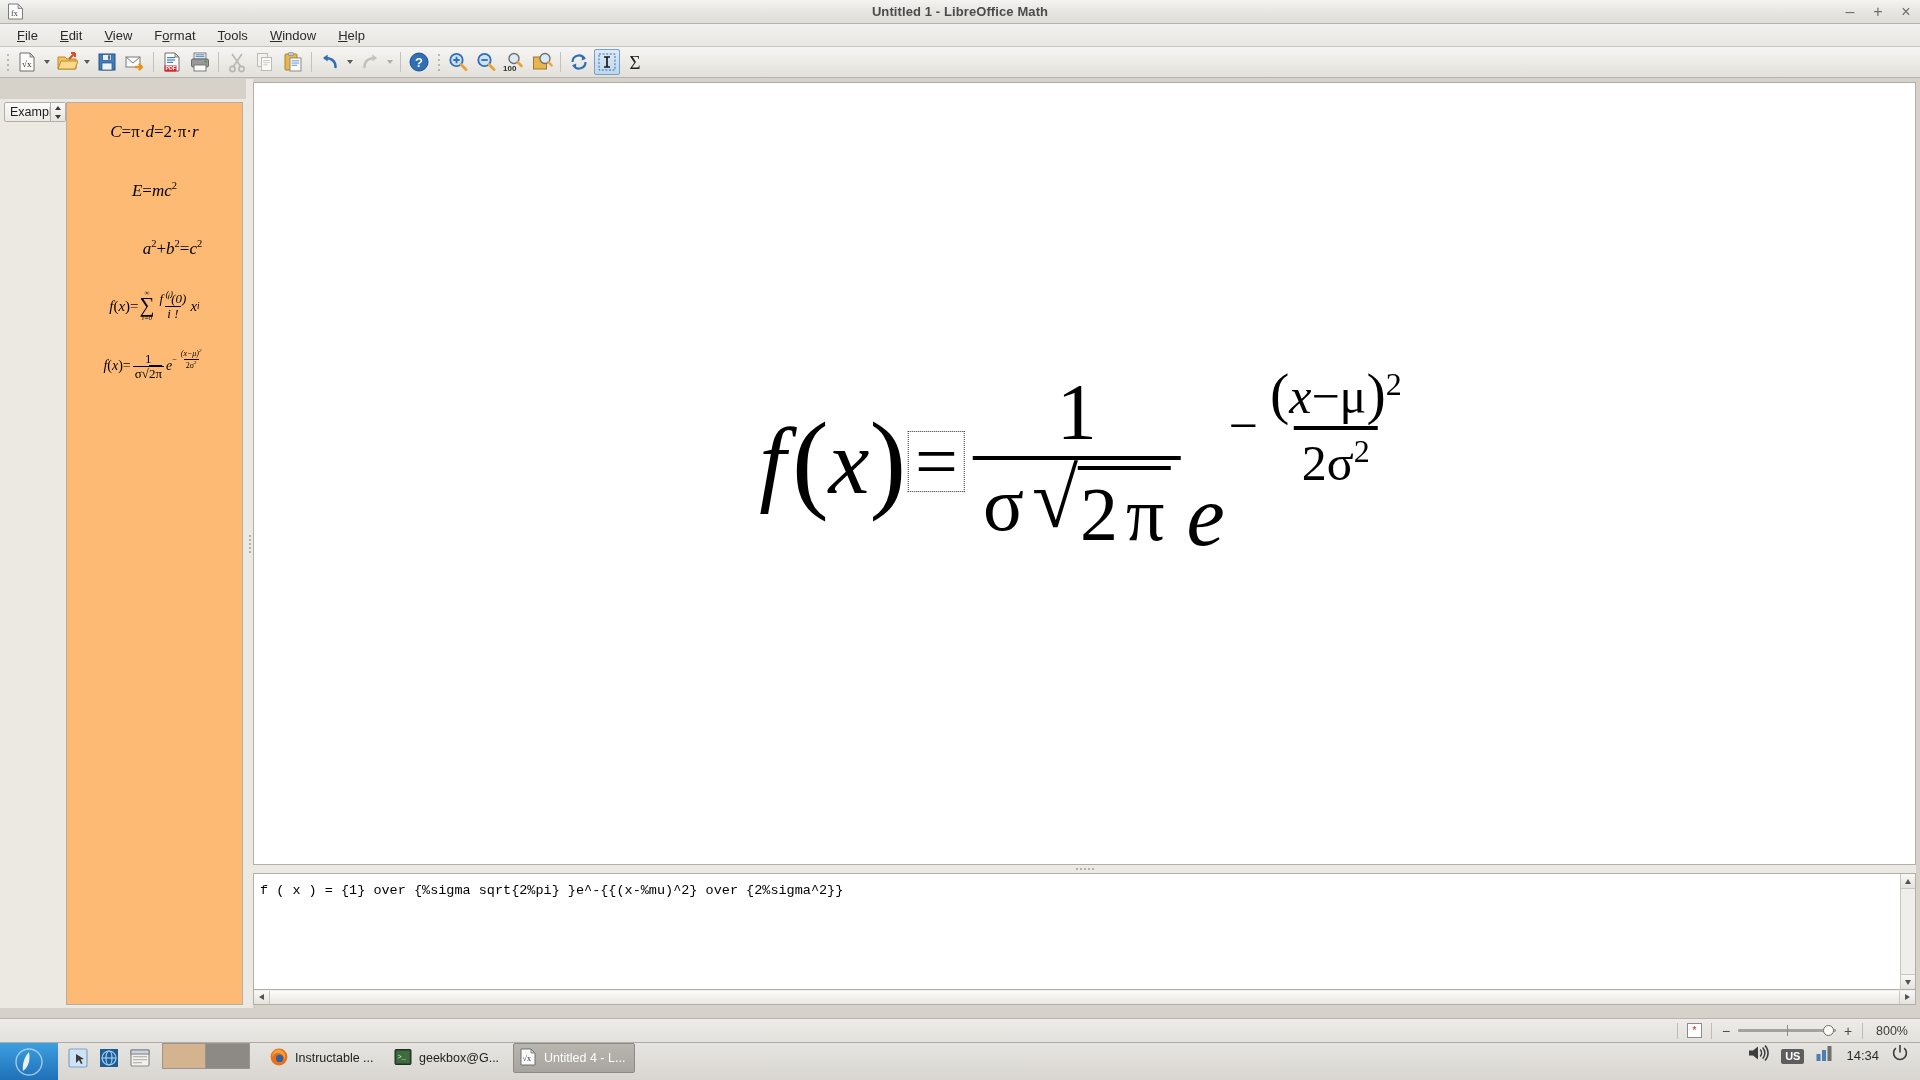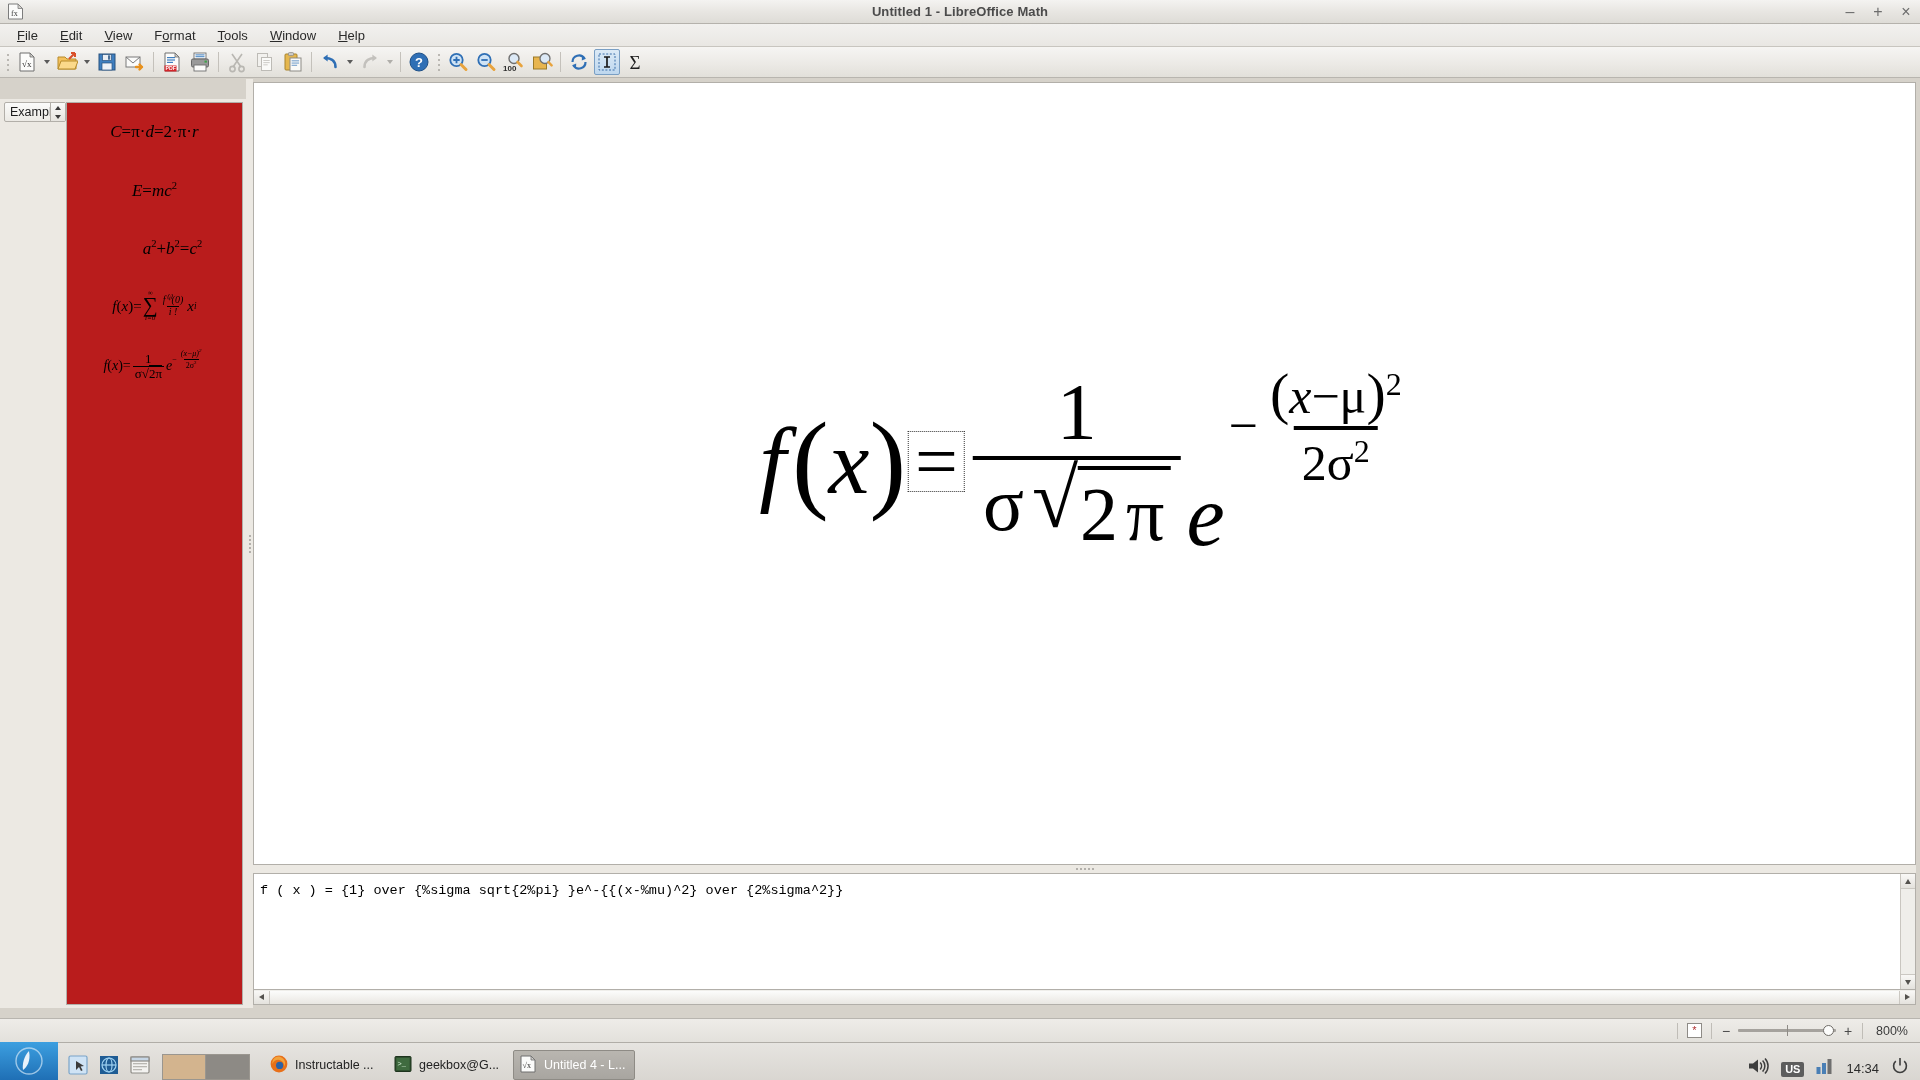--- a/index.html
+++ b/index.html
@@ -113,21 +113,21 @@
     border-left: 1px solid #b2afa9;
     background: linear-gradient(to bottom,#fafaf9,#e6e4df);
     display: flex; flex-direction: column;
   }
   .ex-spin div { flex:1; display:flex; align-items:center; justify-content:center; }
   .spin-up { width:0;height:0;border-left:3px solid transparent;border-right:3px solid transparent;border-bottom:4px solid #3a3a3a; }
   .spin-dn { width:0;height:0;border-left:3px solid transparent;border-right:3px solid transparent;border-top:4px solid #3a3a3a; }
 
   .ex-list {
     flex: 1;
-    background: #b91c1c;
+    background: #fdba74;
     border: 1px solid #b2afa9;
     overflow: hidden;
     position: relative;
   }
   .ex-item {
     height: 57px;
     display: flex; align-items: center; justify-content: center;
     cursor: default;
   }
   .mathfx {
@@ -262,21 +262,21 @@
     position:absolute; right:2px; width:11px;height:11px;border-radius:50%;
     background:#fdfdfc; border:1.5px solid #6f6c67;
   }
   .zm-label { font-size:12.5px; color:#3b3b3b; min-width:40px; text-align:center; }
 
   
   .taskbar {
     position: absolute; left:0; right:0; bottom:0; height:38px;
     background: linear-gradient(to bottom,#e6e4e0 0%, #d9d6d1 100%);
     border-top:1px solid #b0ada7;
-    display:flex; align-items:flex-end;
+    display:flex; align-items:flex-start;
   }
   .tb-start {
     width: 58px; height: 38px;
     background: linear-gradient(to bottom,#3c9fe0,#1f6fb5);
     display:flex; align-items:center; justify-content:center;
   }
   .quicklaunch { display:flex; align-items:center; gap:3px; padding:0 6px; }
   .ql-btn { width:28px;height:30px; display:flex;align-items:center;justify-content:center; cursor:default; }
   .desk-sw { display:flex; align-items:center; margin-left:2px; }
   .desk-pg { width:44px; height:26px; border:1px solid #9a968f; }
@@ -567,21 +567,21 @@
             <i class="it">f</i>
               <span>(</span>
               <i class="it">x</i>
               <span>)</span>
               <span>=</span>
             <span style="display:inline-flex;flex-direction:column;align-items:center;line-height:1;margin:0 1px;">
               <span style="font-size:7px;">∞</span>
               <span style="font-size:21px;line-height:0.85;">∑</span>
               <span style="font-size:7px;font-style:italic;">i=0</span>
             </span>
-            <span class="frac" style="font-size:10px;">
+            <span class="frac" style="font-size:13px;">
               <span class="num it">f⁽ⁱ⁾(0)</span>
               <span class="den it">i !</span>
             </span>
             <i class="it">x</i>
               <span class="sup">i</span>
           </span>
         </div>
 
         <div class="ex-item" style="height:62px;">
           <span class="mathfx" style="font-size:14px; display:inline-flex; align-items:center;">

